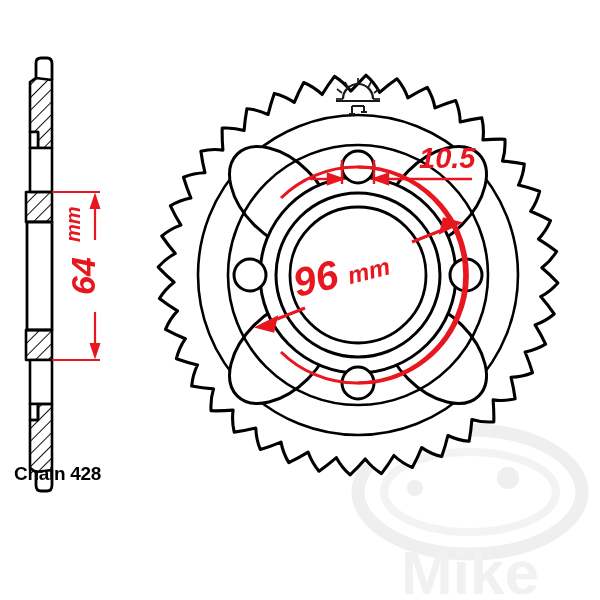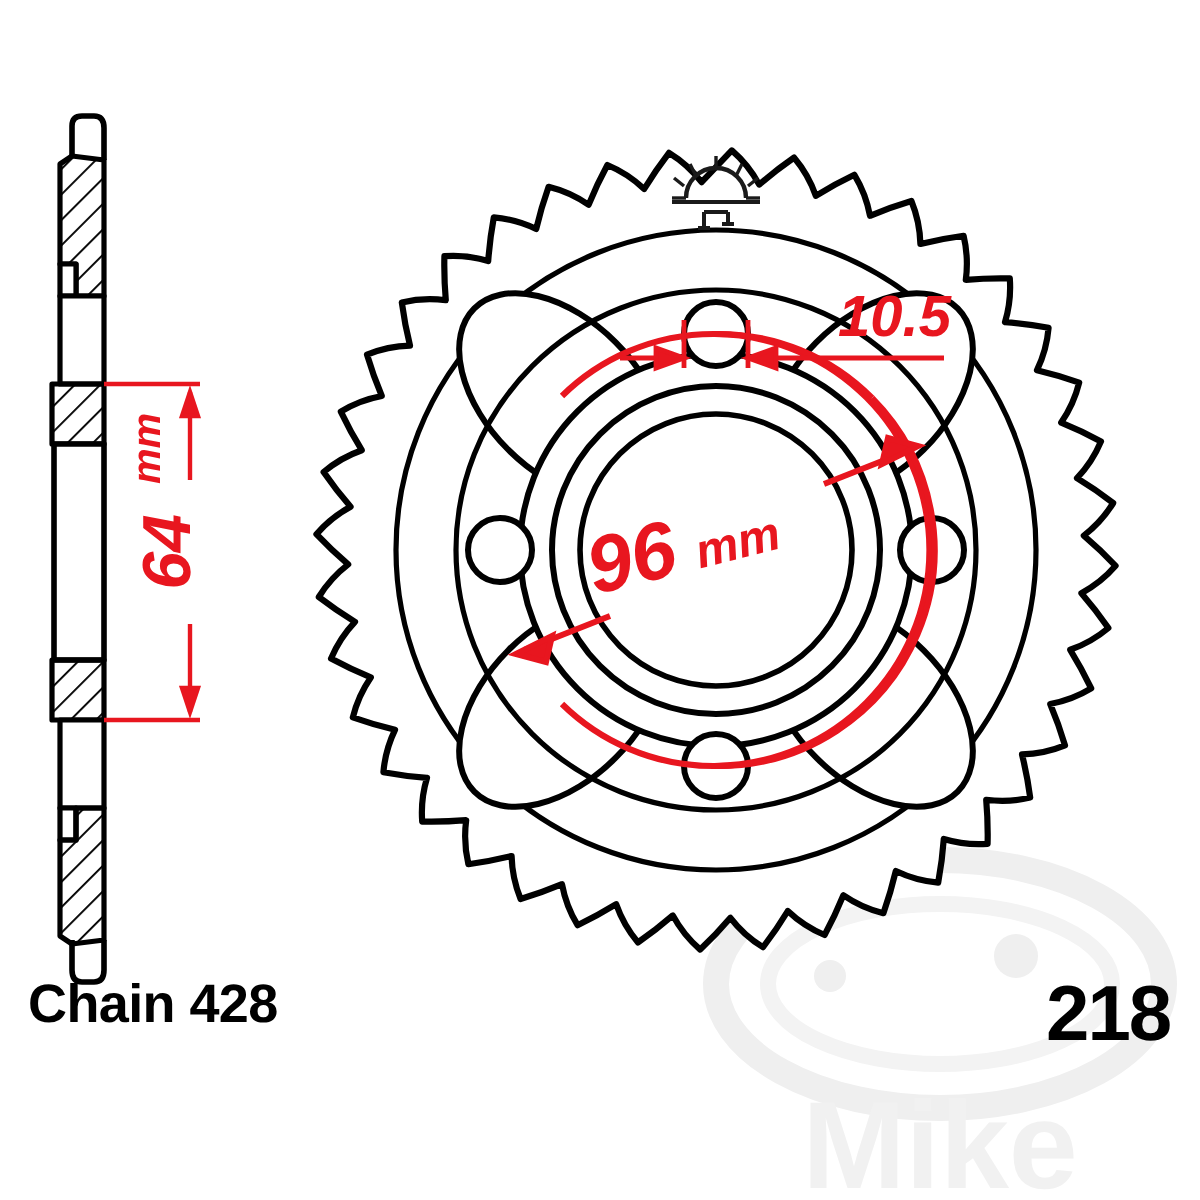--- a/index.html
+++ b/index.html
@@ -1,20 +1,20 @@
 <!DOCTYPE html>
 <html><head>
 <meta charset="utf-8">
 <style>
   html,body{margin:0;padding:0;background:#ffffff;}
   body{width:600px;height:600px;overflow:hidden;font-family:"Liberation Sans",sans-serif;}
   #stage{position:relative;width:600px;height:600px;background:#fff;}
   #stage svg{position:absolute;left:0;top:0;}
   .lbl{position:absolute;font-family:"Liberation Sans",sans-serif;font-weight:bold;color:#000;}
-  #chain-label{left:14px;top:487px;font-size:27px;letter-spacing:-0.3px;}
+  #chain-label{left:14px;top:463px;font-size:19px;letter-spacing:-0.3px;}
   #part-label{left:523px;top:486px;font-size:39px;letter-spacing:-1px;}
 </style>
 </head>
 <body>
 
 <div id="stage">
 
   <svg width="600" height="600" viewBox="0 0 600 600">
 
     <g opacity="1">
@@ -142,15 +142,14 @@
       <line x1="374" y1="179" x2="472" y2="179"></line>
       <polygon points="342,179 328,174 328,184"></polygon>
       <polygon points="374,179 388,174 388,184"></polygon>
     </g>
     <text x="419" y="168" text-anchor="start" font-family="Liberation Sans, sans-serif" font-size="29" font-style="italic" font-weight="bold" fill="#e8161f">10.5</text>
 
   </svg>
 
   <div class="lbl" id="chain-label">Chain 428</div>
 
-  <div class="lbl" id="part-label">218</div>
 
 </div>
 
 </body></html>

